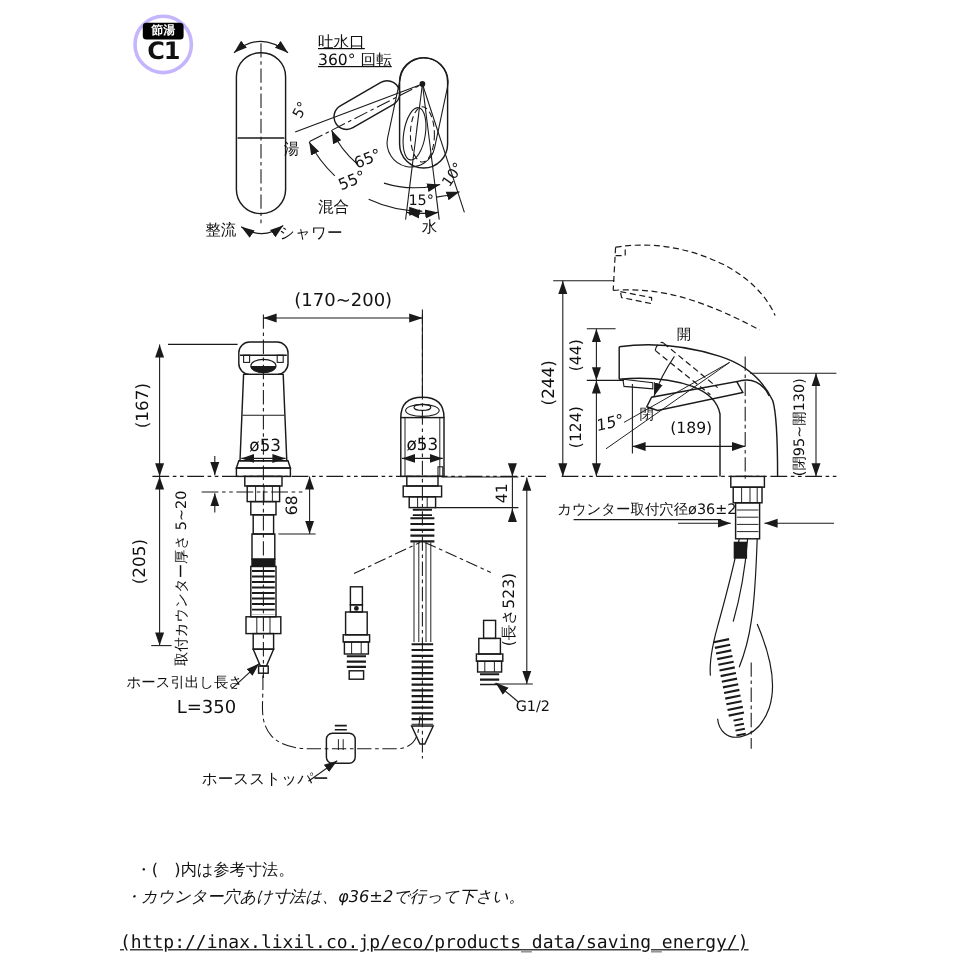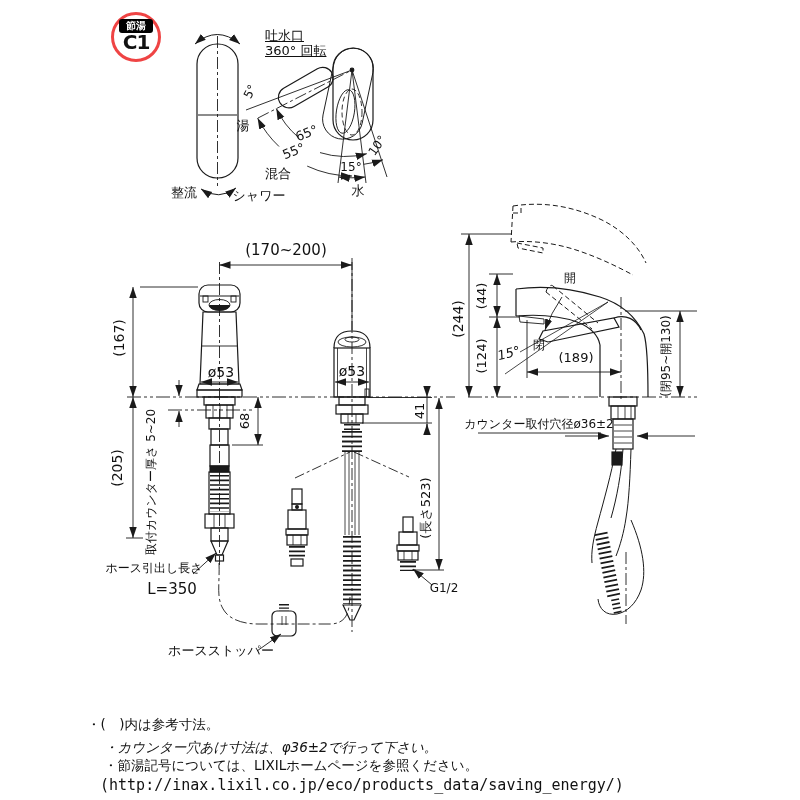--- a/index.html
+++ b/index.html
@@ -3,23 +3,23 @@
 <meta charset="utf-8">
 <style>
   html,body{margin:0;padding:0;background:#ffffff;}
   #canvas{position:relative;width:800px;height:800px;background:#ffffff;overflow:hidden;
           font-family:"DejaVu Sans","Liberation Sans",sans-serif;color:#111;}
   svg{position:absolute;left:0;top:0;}
   .lbl{position:absolute;white-space:nowrap;color:#111;font-size:13px;line-height:1.15;
        transform:translate(-50%,-50%);}
   .rot{transform:translate(-50%,-50%) rotate(-90deg);}
   .note{position:absolute;white-space:nowrap;color:#111;font-size:13.5px;transform:none;}
-  .url{font-family:"DejaVu Sans Mono","Liberation Mono",monospace;font-size:15px;}
+  .url{font-family:"DejaVu Sans Mono","Liberation Mono",monospace;font-size:15px;text-decoration:underline;}
   
-  .badge{position:absolute;left:111px;top:12px;width:50px;height:50px;border:3px solid #ef4444;
+  .badge{position:absolute;left:111px;top:12px;width:50px;height:50px;border:3px solid #c4b5fd;
          border-radius:50%;box-sizing:border-box;text-align:center;}
   .badge .bt{display:block;margin:4px auto 0 auto;width:34px;height:14px;background:#000;color:#fff;
              border-radius:3px;font-size:10px;font-weight:bold;line-height:14px;}
   .badge .bb{display:block;font-size:20px;font-weight:bold;line-height:18px;letter-spacing:-1px;}
 </style>
 </head>
 <body>
 
 <div id="canvas">
 
@@ -244,18 +244,17 @@
 <div class="lbl rot" style="left:458px;top:319px;font-size:14px;">(244)</div>
 <div class="lbl rot" style="left:482px;top:296px;">(44)</div>
 <div class="lbl rot" style="left:482px;top:356px;">(124)</div>
 <div class="lbl" style="left:509px;top:354px;transform:translate(-50%,-50%) rotate(-14deg);font-style:italic;">15°</div>
 <div class="lbl" style="left:576px;top:358px;">(189)</div>
 <div class="lbl" style="left:570px;top:279px;font-size:12px;">開</div>
 <div class="lbl" style="left:539px;top:346px;font-size:12px;">閉</div>
 <div class="lbl rot" style="left:667px;top:356px;font-size:12px;">(閉95~開130)</div>
 <div class="lbl" style="left:539px;top:425px;font-size:12px;">カウンター取付穴径ø36±2</div>
 
-<div class="note" style="left:87px;top:716px;">・(　)内は参考寸法。</div>
+<div class="note" style="left:113px;top:716px;">・(　)内は参考寸法。</div>
 <div class="note" style="left:104px;top:739px;font-style:italic;">・カウンター穴あけ寸法は、φ36±2で行って下さい。</div>
-<div class="note" style="left:104px;top:757px;">・節湯記号については、LIXILホームページを参照ください。</div>
 <div class="note url" style="left:100px;top:776px;">(http://inax.lixil.co.jp/eco/products_data/saving_energy/)</div>
 
 </div>
 
 </body></html>

